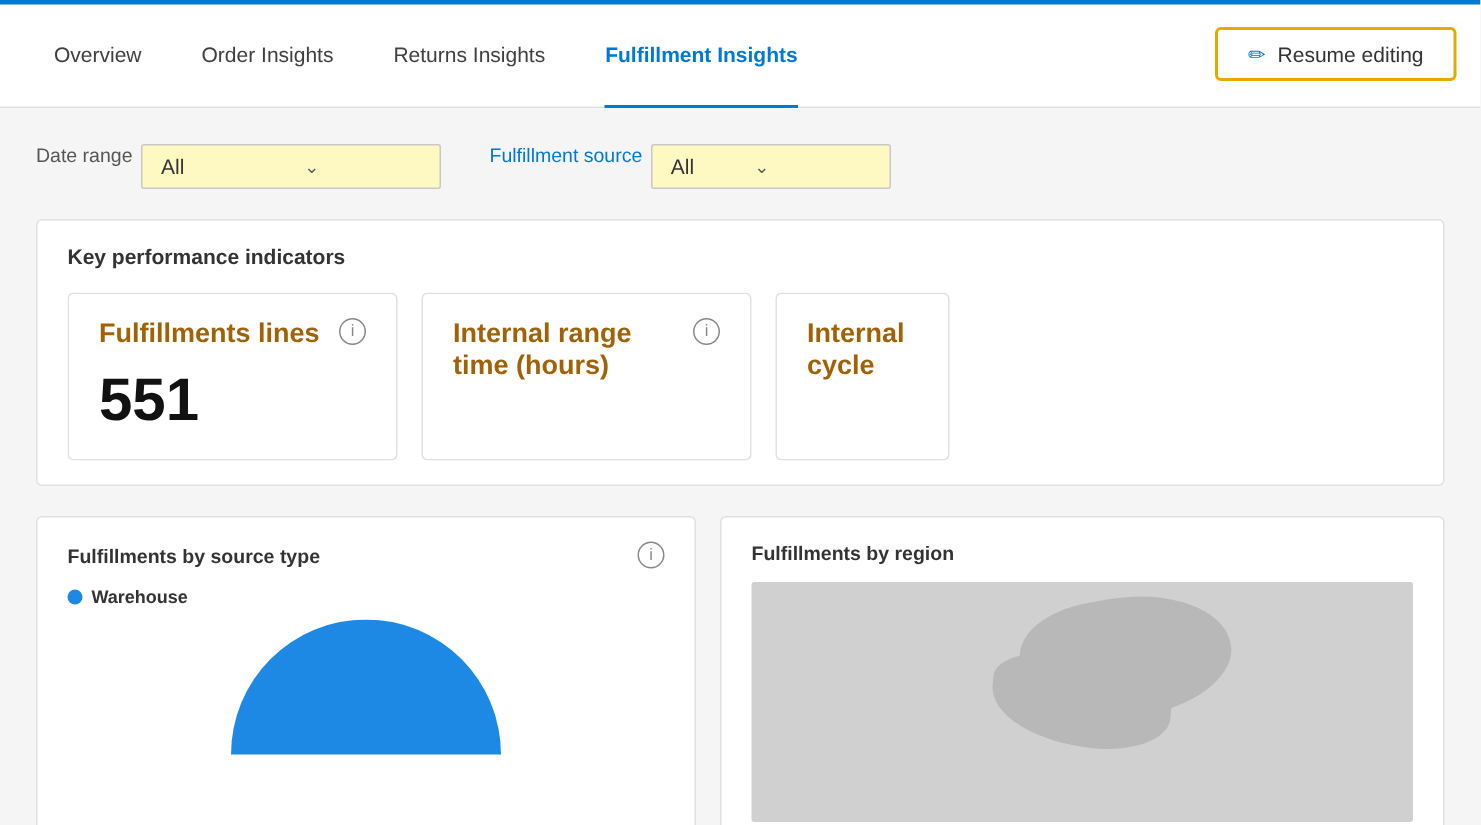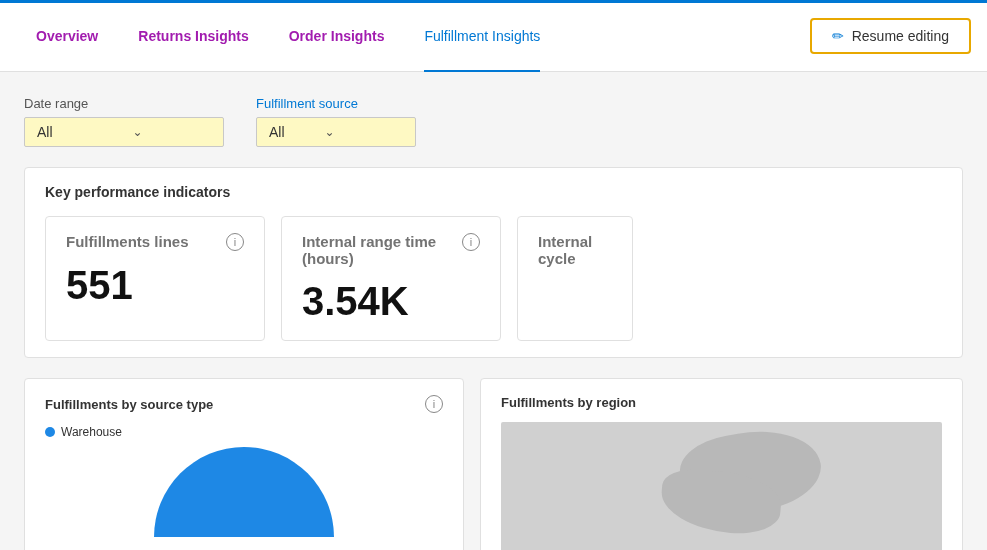--- a/index.html
+++ b/index.html
@@ -28,29 +28,28 @@
       height: 3px;
       background: #0078d4;
     }
 
     .nav-tab {
       padding: 0 20px;
       height: 72px;
       display: flex;
       align-items: center;
       font-size: 14px;
-      color: #a21caf;
+      color: #404040;
       cursor: pointer;
       position: relative;
       white-space: nowrap;
-      font-weight: bold;
     }
     .nav-tab.active {
       color: #0078d4;
-      font-weight: 400;
+      font-weight: 700;
     }
     .nav-tab.active::after {
       content: '';
       position: absolute;
       bottom: 0; left: 20px; right: 20px;
       height: 2px;
       background: #0078d4;
     }
 
     .resume-editing-btn {
@@ -75,21 +74,21 @@
     }
 
     
     .filter-row {
       display: flex;
       gap: 32px;
       margin-bottom: 20px;
     }
     .filter-group {
       display: flex;
-      flex-direction: column;
+      flex-direction: row;
       gap: 6px;
     }
     .filter-label {
       font-size: 13px;
       color: #555;
     }
     .filter-select {
       border: 1px solid #c8c8c8;
       background: #fef9c3;
       padding: 6px 12px;
@@ -138,23 +137,23 @@
       flex: 0 0 auto;
       width: 220px;
     }
     .kpi-card-header {
       display: flex;
       justify-content: space-between;
       align-items: flex-start;
       margin-bottom: 12px;
     }
     .kpi-card-label {
-      font-size: 15px;
+      font-size: 18px;
       font-weight: 600;
-      color: #737373;
+      color: #a16207;
     }
     .kpi-card-value {
       font-size: 40px;
       font-weight: 700;
       color: #111;
     }
     .info-icon {
       width: 18px;
       height: 18px;
       border: 1px solid #888;
@@ -214,20 +213,21 @@
       font-weight: 600;
       color: #333;
     }
     .legend-item {
       display: flex;
       align-items: center;
       gap: 6px;
       font-size: 12px;
       color: #333;
       margin-bottom: 8px;
+      font-weight: bold;
     }
     .legend-dot {
       width: 10px;
       height: 10px;
       border-radius: 50%;
       flex-shrink: 0;
     }
 
     
     .pie-area {
@@ -253,24 +253,24 @@
   </style>
 </head>
 <body>
 
 <div class="nav-bar">
   <nav style="display:flex; align-items:center; height:100%;">
     <div class="nav-tab">
       <span>Overview</span>
     </div>
     <div class="nav-tab">
+      <span>Order Insights</span>
+    </div>
+    <div class="nav-tab">
       <span>Returns Insights</span>
-    </div>
-    <div class="nav-tab">
-      <span>Order Insights</span>
     </div>
     <div class="nav-tab active">
       <span>Fulfillment Insights</span>
     </div>
   </nav>
 
   <button class="resume-editing-btn">
     <span style="color:#0078d4; font-size:14px;">✏</span>
     <span>Resume editing</span>
   </button>
@@ -307,21 +307,20 @@
           <div class="info-icon">i</div>
         </div>
         <div class="kpi-card-value">551</div>
       </div>
 
       <div class="kpi-card">
         <div class="kpi-card-header">
           <span class="kpi-card-label">Internal range time (hours)</span>
           <div class="info-icon">i</div>
         </div>
-        <div class="kpi-card-value">3.54K</div>
       </div>
 
       <div class="kpi-card-partial">
         <div class="kpi-card-header">
           <span class="kpi-card-label">Internal cycle</span>
         </div>
       </div>
 
     </div>
   </div>

